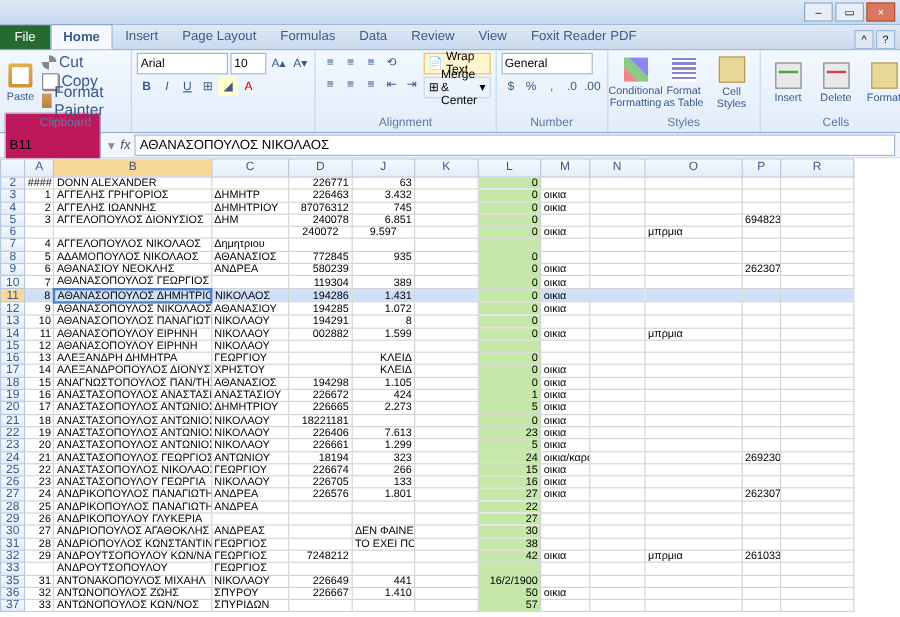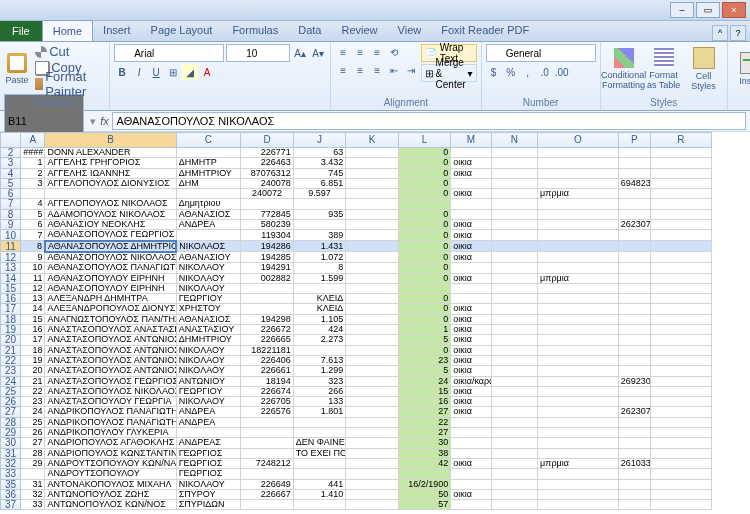--- a/index.html
+++ b/index.html
@@ -4,46 +4,46 @@
 <style>
 html,body{margin:0;padding:0;font-family:"Segoe UI",Tahoma,sans-serif;font-size:11px;background:#fff;width:750px;height:514px;overflow:hidden;color:#000}
 
 .titlebar{height:20px;background:linear-gradient(#dfe9f5,#c5d8ee);display:flex;align-items:center;justify-content:flex-end;padding:0 4px;border-bottom:1px solid #a0b8d8}
 .titlebtn{width:22px;height:14px;margin-left:2px;background:#e8eef8;border:1px solid #8aa8c8;font-size:9px;display:flex;align-items:center;justify-content:center;cursor:pointer}
 .titlebtn.close{background:#d9775f;border-color:#b85540;color:#fff}
 
 .tabs{height:20px;background:linear-gradient(#dfe8f5,#c9d9ee);display:flex;align-items:flex-end;border-bottom:1px solid #8aa8c8}
 .filetab{background:#256b2f;color:#fff;padding:3px 12px;font-size:11px;cursor:pointer;height:14px;display:flex;align-items:center}
 .tab{padding:3px 10px;font-size:11px;color:#3b5a8b;cursor:pointer;height:14px;display:flex;align-items:center}
-.tab.active{background:#f5f9ff;border:1px solid #8aa8c8;border-bottom:none;border-radius:2px 2px 0 0;color:#3b5a8b;font-weight:normal}
+.tab.active{background:#f5f9ff;border:1px solid #8aa8c8;border-bottom:none;border-radius:2px 2px 0 0;color:#3b5a8b;font-weight:bold}
 .helpicn{margin-left:auto;display:flex;gap:2px;padding-right:4px}
 .helpicn span{width:14px;height:14px;background:#dfe8f5;border:1px solid #a0b8d8;font-size:9px;display:flex;align-items:center;justify-content:center;cursor:pointer}
 
 .ribbon{height:68px;background:linear-gradient(#f3f8ff,#e2ecf9);display:flex;border-bottom:1px solid #8aa8c8}
 .group{border-right:1px solid #c5d8ee;padding:2px 4px;display:flex;flex-direction:column;justify-content:space-between;position:relative}
 .group-label{text-align:center;font-size:10px;color:#5a7aa8;padding-top:1px;height:11px}
 .group-body{flex:1;display:flex;align-items:flex-start;gap:2px}
 .bigbtn{display:flex;flex-direction:column;align-items:center;justify-content:center;width:38px;height:50px;cursor:pointer;font-size:9px;text-align:center;color:#3b5a8b}
 .bigbtn .icn{width:20px;height:20px;margin-bottom:2px}
 .smallrow{display:flex;flex-direction:column;gap:1px}
 .smallbtn{display:flex;align-items:center;gap:2px;height:15px;padding:0 3px;cursor:pointer;font-size:13px;color:#3b5a8b}
 .smallbtn .icn{width:12px;height:12px}
 .fontbox{display:flex;flex-direction:column;gap:2px}
 .fontrow{display:flex;gap:2px;align-items:center}
-.combo{height:16px;border:1px solid #a0b8d8;background:#fff;font-size:10px;padding:0 19px;display:flex;align-items:center}
+.combo{height:16px;border:1px solid #a0b8d8;background:#fff;font-size:10px;padding:0 2px;display:flex;align-items:center}
 .btnrow{display:flex;gap:1px}
 .tinybtn{width:16px;height:16px;display:flex;align-items:center;justify-content:center;cursor:pointer;font-size:10px;color:#3b5a8b}
 .tinybtn.b{font-weight:bold}
 .tinybtn.i{font-style:italic}
 .tinybtn.u{text-decoration:underline}
 .wraptext{border:1px solid #e0c868;background:#fff5d0;padding:1px 3px;height:14px;font-size:10px;display:flex;align-items:center;gap:2px;cursor:pointer}
 .mergebtn{border:1px solid #c5d8ee;padding:1px 3px;height:14px;font-size:10px;display:flex;align-items:center;gap:2px;cursor:pointer}
 
 .fbar{height:20px;display:flex;align-items:center;border-bottom:1px solid #c5d8ee;background:#f1f5fc}
-.namebox{width:72px;height:16px;border:1px solid #a0b8d8;background:#737373;margin:0 4px;padding:18px 3px;font-size:11px;display:flex;align-items:center}
+.namebox{width:72px;height:16px;border:1px solid #a0b8d8;background:#be185d;margin:0 4px;padding:18px 3px;font-size:11px;display:flex;align-items:center}
 .fx{width:14px;height:14px;font-style:italic;color:#555;display:flex;align-items:center;justify-content:center;cursor:pointer}
 .fval{flex:1;height:16px;border:1px solid #a0b8d8;background:#fff;margin-right:4px;padding:0 4px;font-size:11px;display:flex;align-items:center}
 
 .grid{position:relative;height:390px;overflow:hidden;background:#fff}
 .grid table{border-collapse:collapse;table-layout:fixed;width:740px;font-size:9px}
 .grid th,.grid td{border:1px solid #d4d4d4;height:9.3px;padding:0 2px;overflow:hidden;white-space:nowrap;text-overflow:clip;line-height:9.3px}
 .grid thead th{background:linear-gradient(#f5f9ff,#e2ecf9);color:#3b5a8b;font-weight:normal;text-align:center;height:14px;border-color:#b8c8dc;font-size:10px}
 .grid thead th.sel{background:#f8d898}
 .grid .rowhdr{background:linear-gradient(#f5f9ff,#e2ecf9);color:#3b5a8b;text-align:center;width:20px;border-color:#b8c8dc;font-size:10px}
 .grid .rowhdr.sel{background:#f8d898}

